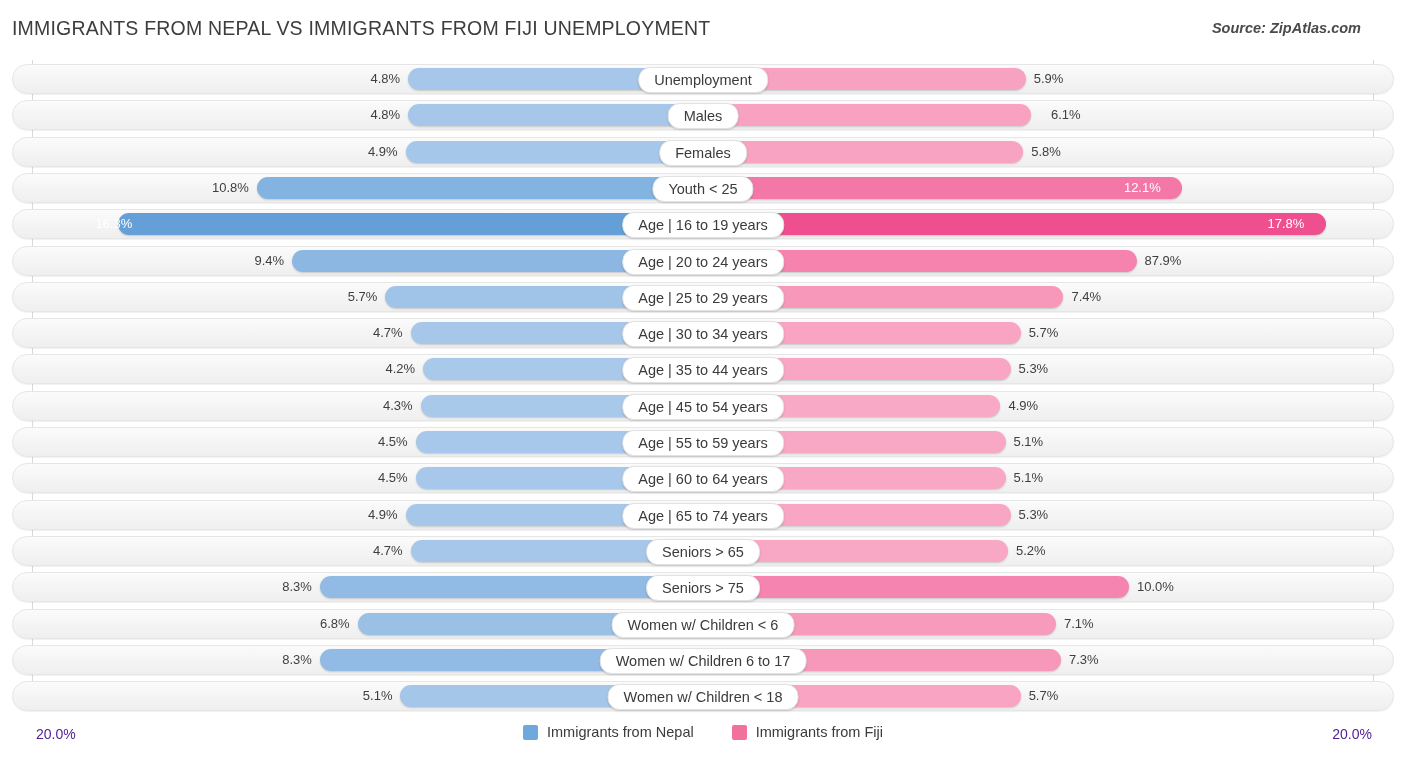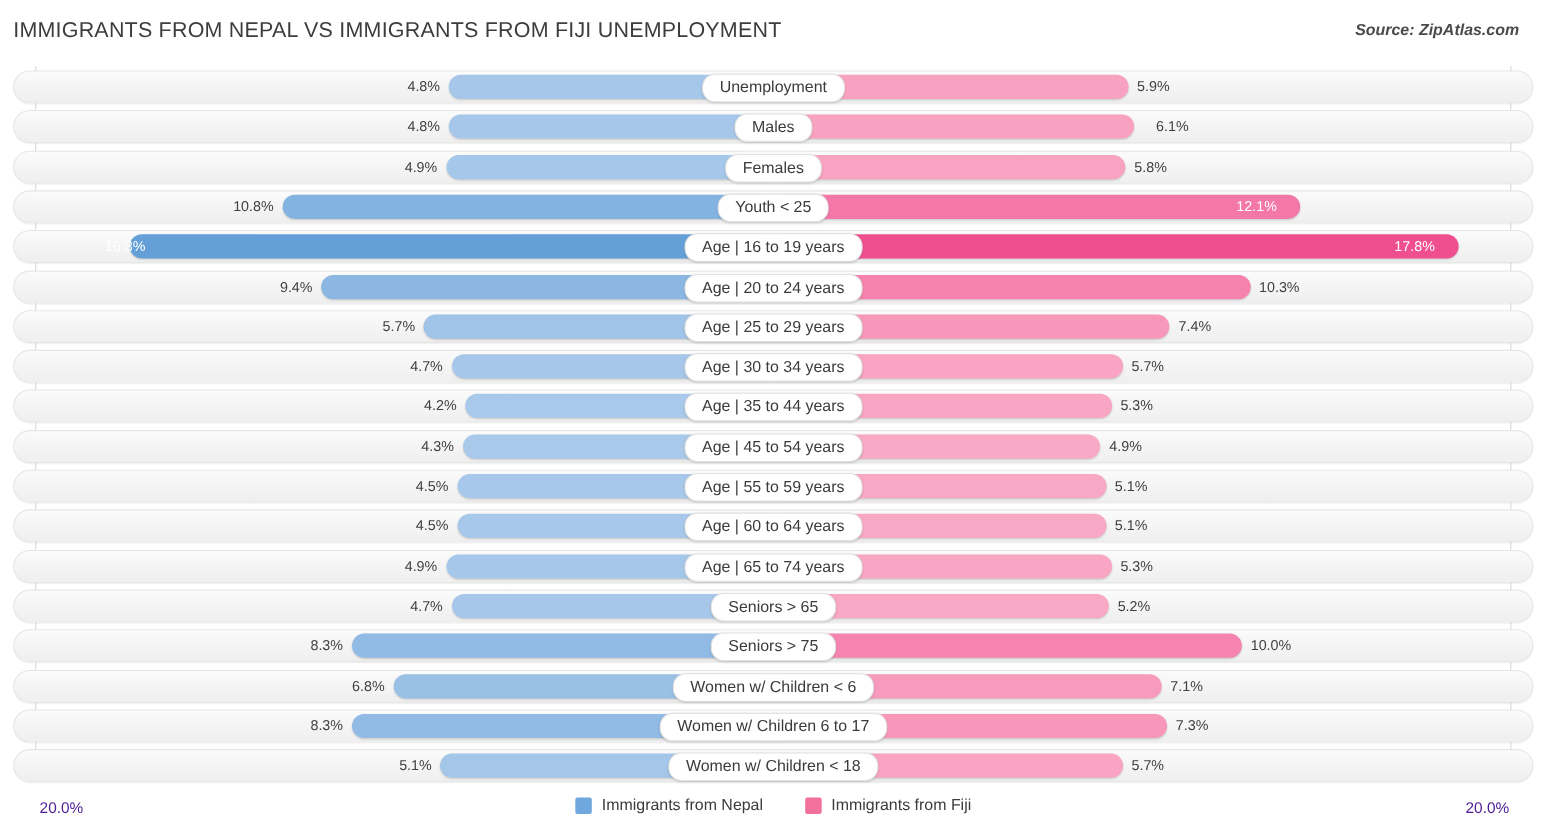--- a/index.html
+++ b/index.html
@@ -5,21 +5,21 @@
   html,body{margin:0;padding:0;}
   body{
     width:1406px;height:757px;
     background:#ffffff;
     font-family:"Liberation Sans","DejaVu Sans",sans-serif;
     color:#3b3b3b;
     overflow:hidden;
     position:relative;
   }
   
-  #header{position:absolute;left:0;top:0;width:1372px;height:56px;padding-left:20px;}
+  #header{position:absolute;left:0;top:0;width:1372px;height:56px;}
   #chart-title{
     position:absolute;left:12px;top:17px;
     font-size:19.5px;font-weight:400;letter-spacing:.2px;
     color:#3d3d3d;white-space:nowrap;
   }
   #source-note{
     position:absolute;right:11px;top:20px;
     font-size:14.5px;font-style:italic;font-weight:700;color:#4a4a4a;
     white-space:nowrap;
   }
@@ -137,21 +137,21 @@
         <div class="bar bar-right" style="width: 622.56px; background: rgb(239, 79, 143);"></div>
         <div class="val val-left inside" style="right: 1261.76px; text-align: left;">16.3%</div>
         <div class="val val-right inside" style="left: 1255.56px;">17.8%</div>
         <div class="cat-pill">Age | 16 to 19 years</div>
       </div>
       <div class="row" style="top: 189.5px;">
         <div class="track"></div>
         <div class="bar bar-left" style="width: 410.88px; background: rgb(139, 183, 226);"></div>
         <div class="bar bar-right" style="width: 433.56px; background: rgb(245, 131, 174);"></div>
         <div class="val val-left" style="right: 1109.88px;">9.4%</div>
-        <div class="val val-right" style="left: 1132.56px;">10.3%</div>
+        <div class="val val-right" style="left: 1132.56px;">87.9%</div>
         <div class="cat-pill">Age | 20 to 24 years</div>
       </div>
       <div class="row" style="top: 225.8px;">
         <div class="track"></div>
         <div class="bar bar-left" style="width: 317.64px; background: rgb(160, 196, 232);"></div>
         <div class="bar bar-right" style="width: 360.48px; background: rgb(247, 152, 187);"></div>
         <div class="val val-left" style="right: 1016.64px;">5.7%</div>
         <div class="val val-right" style="left: 1059.48px;">7.4%</div>
         <div class="cat-pill">Age | 25 to 29 years</div>
       </div>

